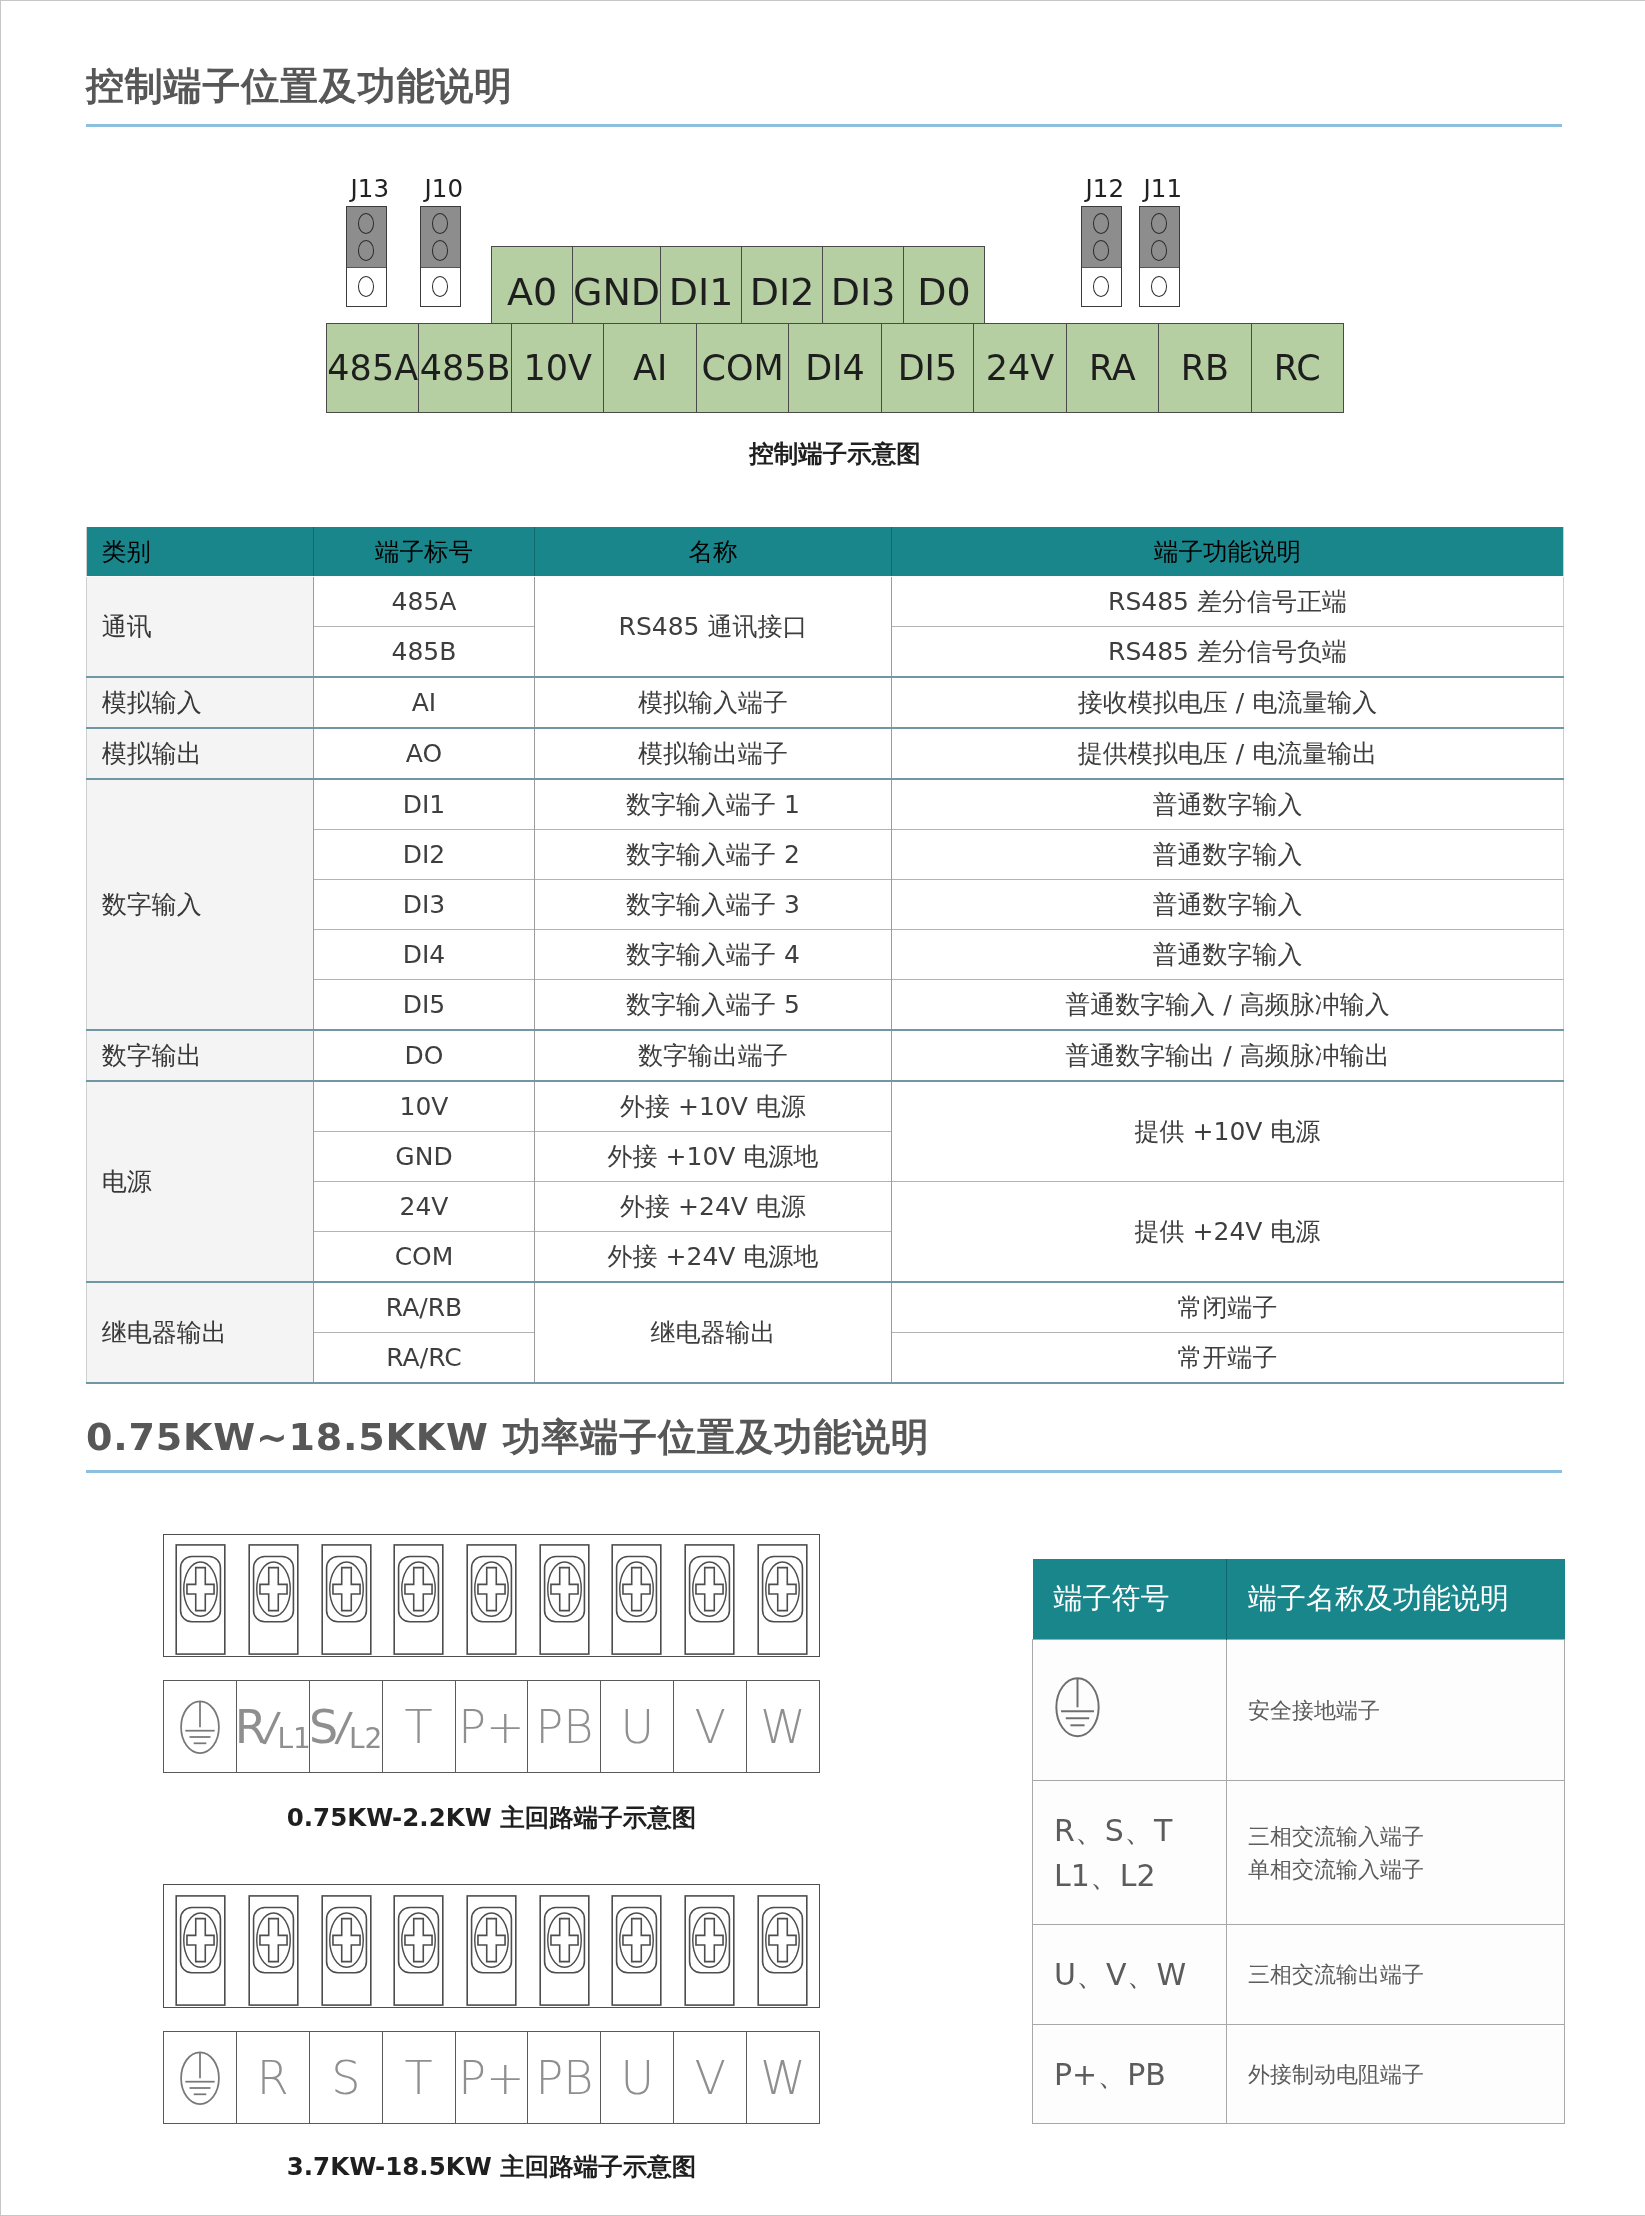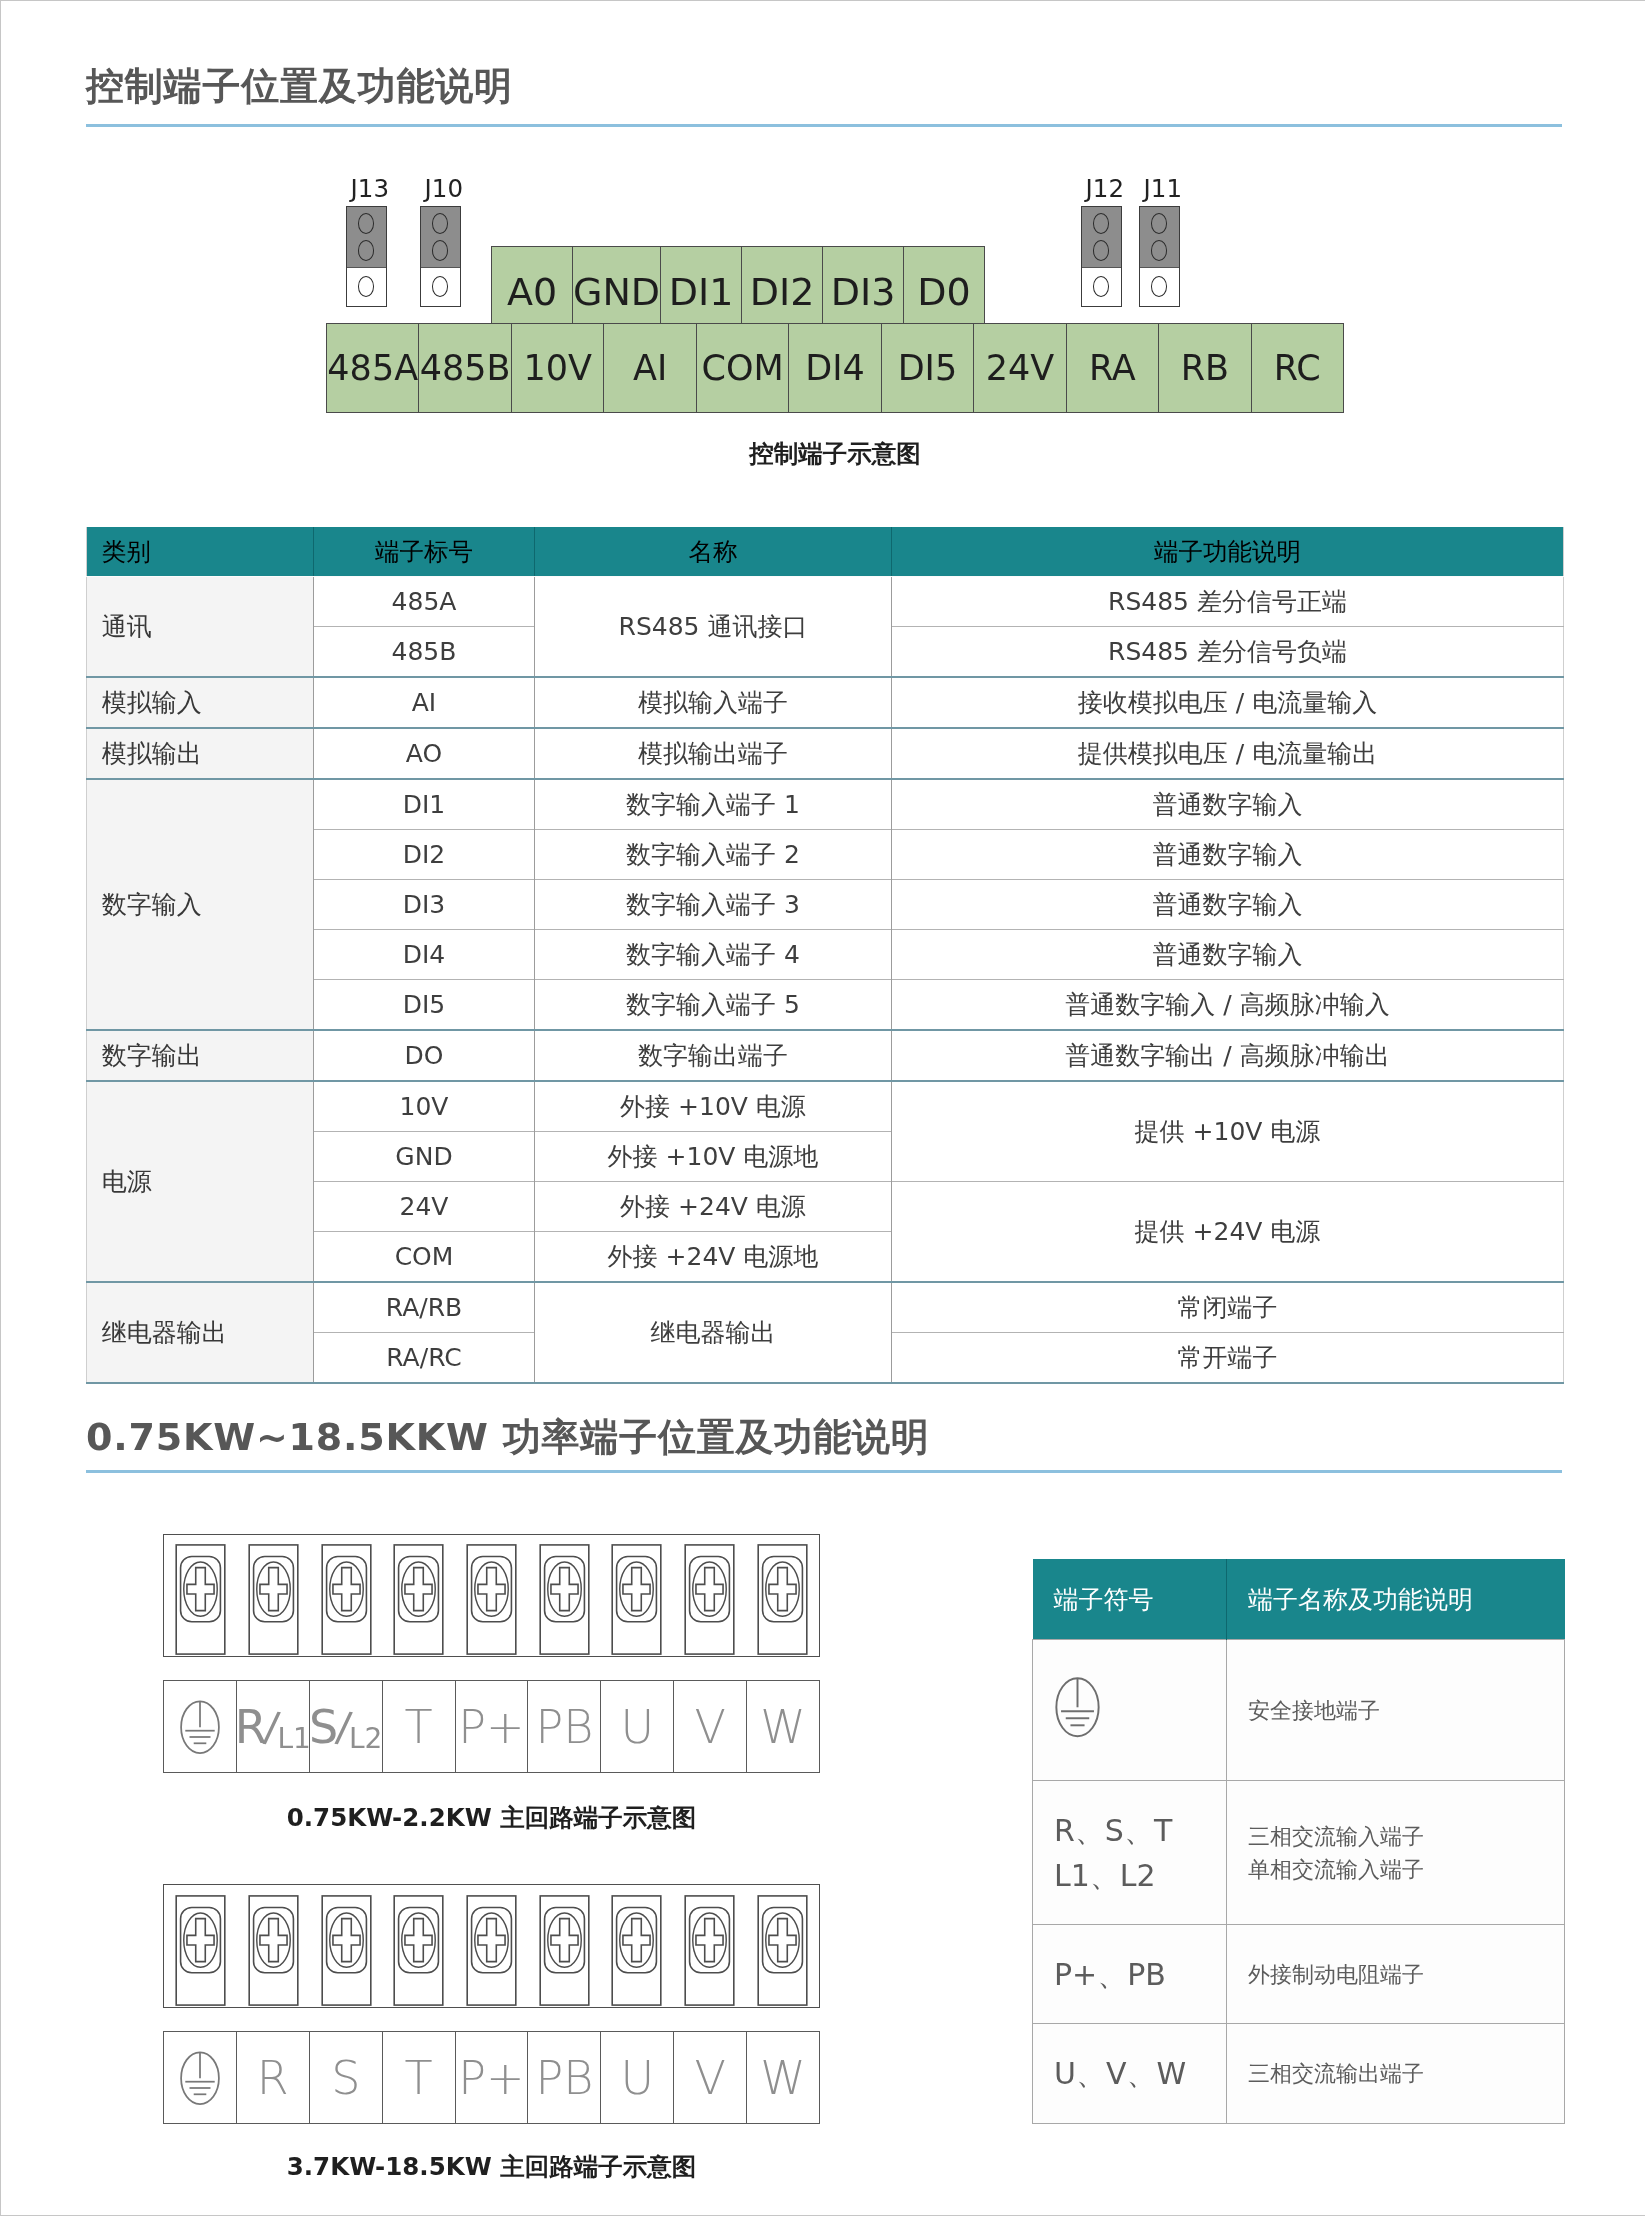--- a/index.html
+++ b/index.html
@@ -49,21 +49,21 @@
   .lbl-cell:first-child{border-left:none;}
   .lbl-text{font-size:46px;color:#8f8f8f;font-weight:200;}
   .lbl-main{font-size:46px;color:#8f8f8f;}
   .lbl-slash{font-size:41px;color:#8f8f8f;transform:rotate(8deg);margin:0 -1.6px;}
   .lbl-sub{font-size:28px;color:#8f8f8f;margin-top:24.5px;}
   .gnd{stroke:#787878;stroke-width:2.5;fill:none;}
   .lbl-cell .gnd{width:42px;height:59px;}
 
   
   #side-table{position:absolute;left:1031px;top:1558px;width:531px;border-collapse:collapse;table-layout:fixed;}
-  #side-table th{height:78px;background:#19868c;color:#fff;font-size:25px;font-weight:normal;text-align:left;padding-left:21px;
+  #side-table th{height:78px;background:#19868c;color:#fff;font-size:29px;font-weight:normal;text-align:left;padding-left:21px;
                  border-left:1.6px solid #0e686e;}
   #side-table th:first-child{border-left:none;}
   #side-table td{border:0.8px solid #a8a8a8;text-align:left;padding-left:21px;color:#5c5c5c;vertical-align:middle;background:#fdfdfd;}
   #side-table td.sym{font-size:30px;}
   #side-table td.des{font-size:22px;}
   #side-table .line{line-height:1.5;}
   #side-table .gnd{width:47px;height:65px;stroke:#6e6e6e;}
 </style>
 </head>
 <body>
@@ -418,34 +418,34 @@
         <tr style="height: 144px;">
           <td class="sym">
             <div class="line">R、S、T</div>
             <div class="line">L1、L2</div>
           </td>
           <td class="des">
             <div class="line">三相交流输入端子</div>
             <div class="line">单相交流输入端子</div>
           </td>
         </tr>
+        <tr style="height: 100px;">
+          <td class="sym">
+            <div class="line">U、V、W</div>
+          </td>
+          <td class="des">
+            <div class="line">三相交流输出端子</div>
+          </td>
+        </tr>
         <tr style="height: 99px;">
           <td class="sym">
             <div class="line">P+、PB</div>
           </td>
           <td class="des">
             <div class="line">外接制动电阻端子</div>
-          </td>
-        </tr>
-        <tr style="height: 100px;">
-          <td class="sym">
-            <div class="line">U、V、W</div>
-          </td>
-          <td class="des">
-            <div class="line">三相交流输出端子</div>
           </td>
         </tr>
       </tbody>
   </table>
 
 <div class="jumper-wrap" style="left: 342px;">
       <div class="j-label">J13</div>
       <div class="j-body">
         <div class="j-dark">
           <div class="j-pin"></div>

